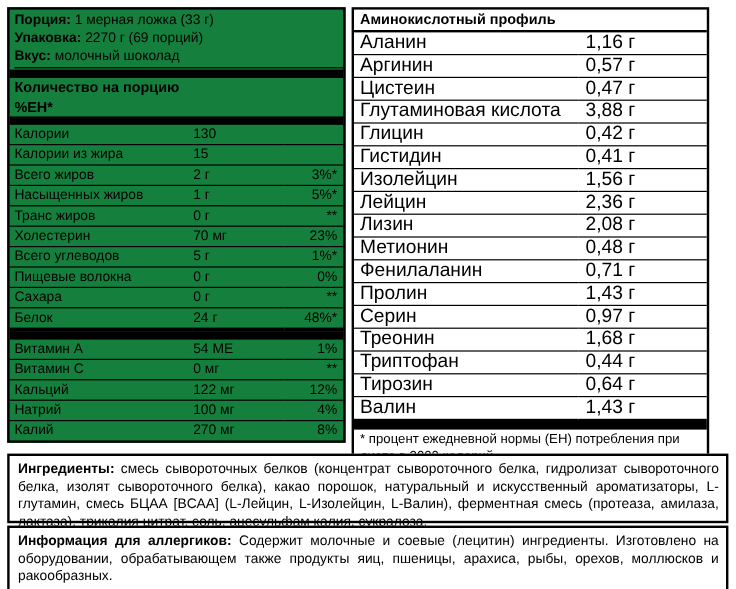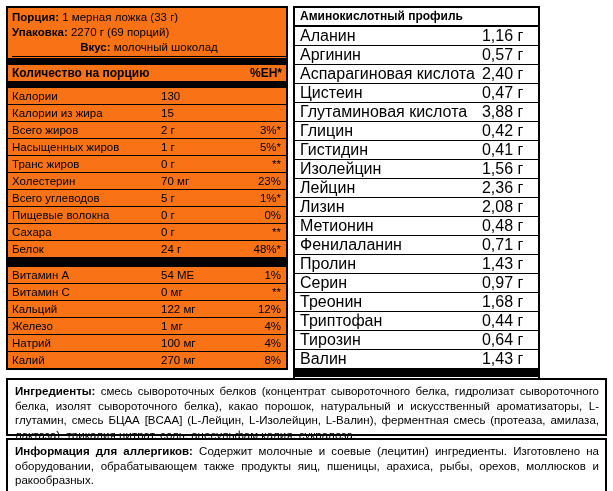--- a/index.html
+++ b/index.html
@@ -26,54 +26,54 @@
   }
 
   
   .nutrition-panel {
     position: absolute;
     left: 6px;
     top: 6px;
     width: 282px;
     border: 2px solid #000;
     box-sizing: border-box;
-    background: #f97316;
+    background: #15803d;
   }
 
   .serving-block {
     padding: 2px 0 1px 4px;
   }
   .serving-line {
     font-size: 11.5px;
     line-height: 15px;
     white-space: nowrap;
   }
   .serving-line .lbl {
     font-weight: bold;
   }
   .serving-line.underlined {
     border-bottom: 1px solid #000;
     padding-bottom: 1px;
     margin-bottom: 0;
-    text-align: center;
   }
 
   .bar-thick {
     height: 7px;
     background: #000;
   }
 
   .amount-header {
     display: flex;
     justify-content: space-between;
     align-items: flex-start;
     font-weight: bold;
     font-size: 12px;
     line-height: 16px;
     padding: 0 4px 0 4px;
+    flex-direction: column;
   }
 
   .ntable {
     width: 100%;
     border-collapse: collapse;
     font-size: 11.5px;
   }
   .ntable td {
     border-bottom: 1px solid #000;
     padding: 0px 0 0px 0;
@@ -105,21 +105,21 @@
   }
   .ntable tr.thickline td {
     border-bottom: 3px solid #000;
   }
 
   
   .amino-panel {
     position: absolute;
     left: 293px;
     top: 6px;
-    width: 247px;
+    width: 298px;
     border: 2px solid #000;
     box-sizing: border-box;
     background: #fff;
   }
   .amino-title {
     font-weight: bold;
     font-size: 12px;
     line-height: 17px;
     padding-left: 5px;
     border-bottom: 2px solid #000;
@@ -280,25 +280,20 @@
             <td class="name">Витамин С</td>
             <td class="val">0 мг</td>
             <td class="dv">**</td>
           </tr>
           <tr>
             <td class="name">Кальций</td>
             <td class="val">122 мг</td>
             <td class="dv">12%</td>
           </tr>
           <tr>
-            <td class="name">Железо</td>
-            <td class="val">1 мг</td>
-            <td class="dv">4%</td>
-          </tr>
-          <tr>
             <td class="name">Натрий</td>
             <td class="val">100 мг</td>
             <td class="dv">4%</td>
           </tr>
           <tr>
             <td class="name">Калий</td>
             <td class="val">270 мг</td>
             <td class="dv">8%</td>
           </tr>
         </tbody>
@@ -311,24 +306,20 @@
 
     <table class="atable">
       <tbody id="amino-body">
           <tr>
             <td class="aname">Аланин</td>
             <td class="aval">1,16 г</td>
           </tr>
           <tr>
             <td class="aname">Аргинин</td>
             <td class="aval">0,57 г</td>
-          </tr>
-          <tr>
-            <td class="aname">Аспарагиновая кислота</td>
-            <td class="aval">2,40 г</td>
           </tr>
           <tr>
             <td class="aname">Цистеин</td>
             <td class="aval">0,47 г</td>
           </tr>
           <tr>
             <td class="aname">Глутаминовая кислота</td>
             <td class="aval">3,88 г</td>
           </tr>
           <tr>

